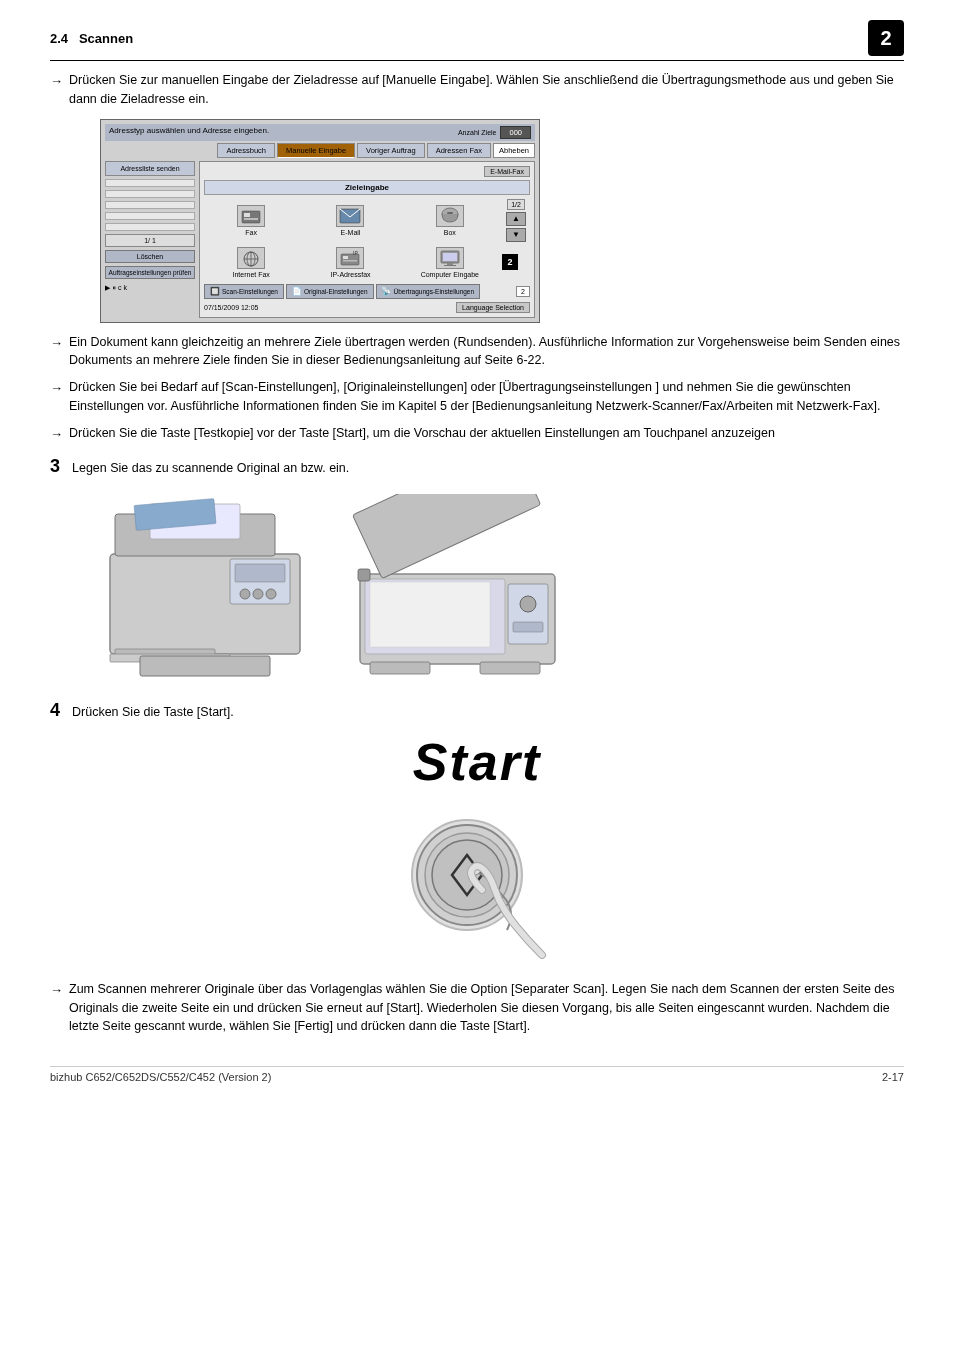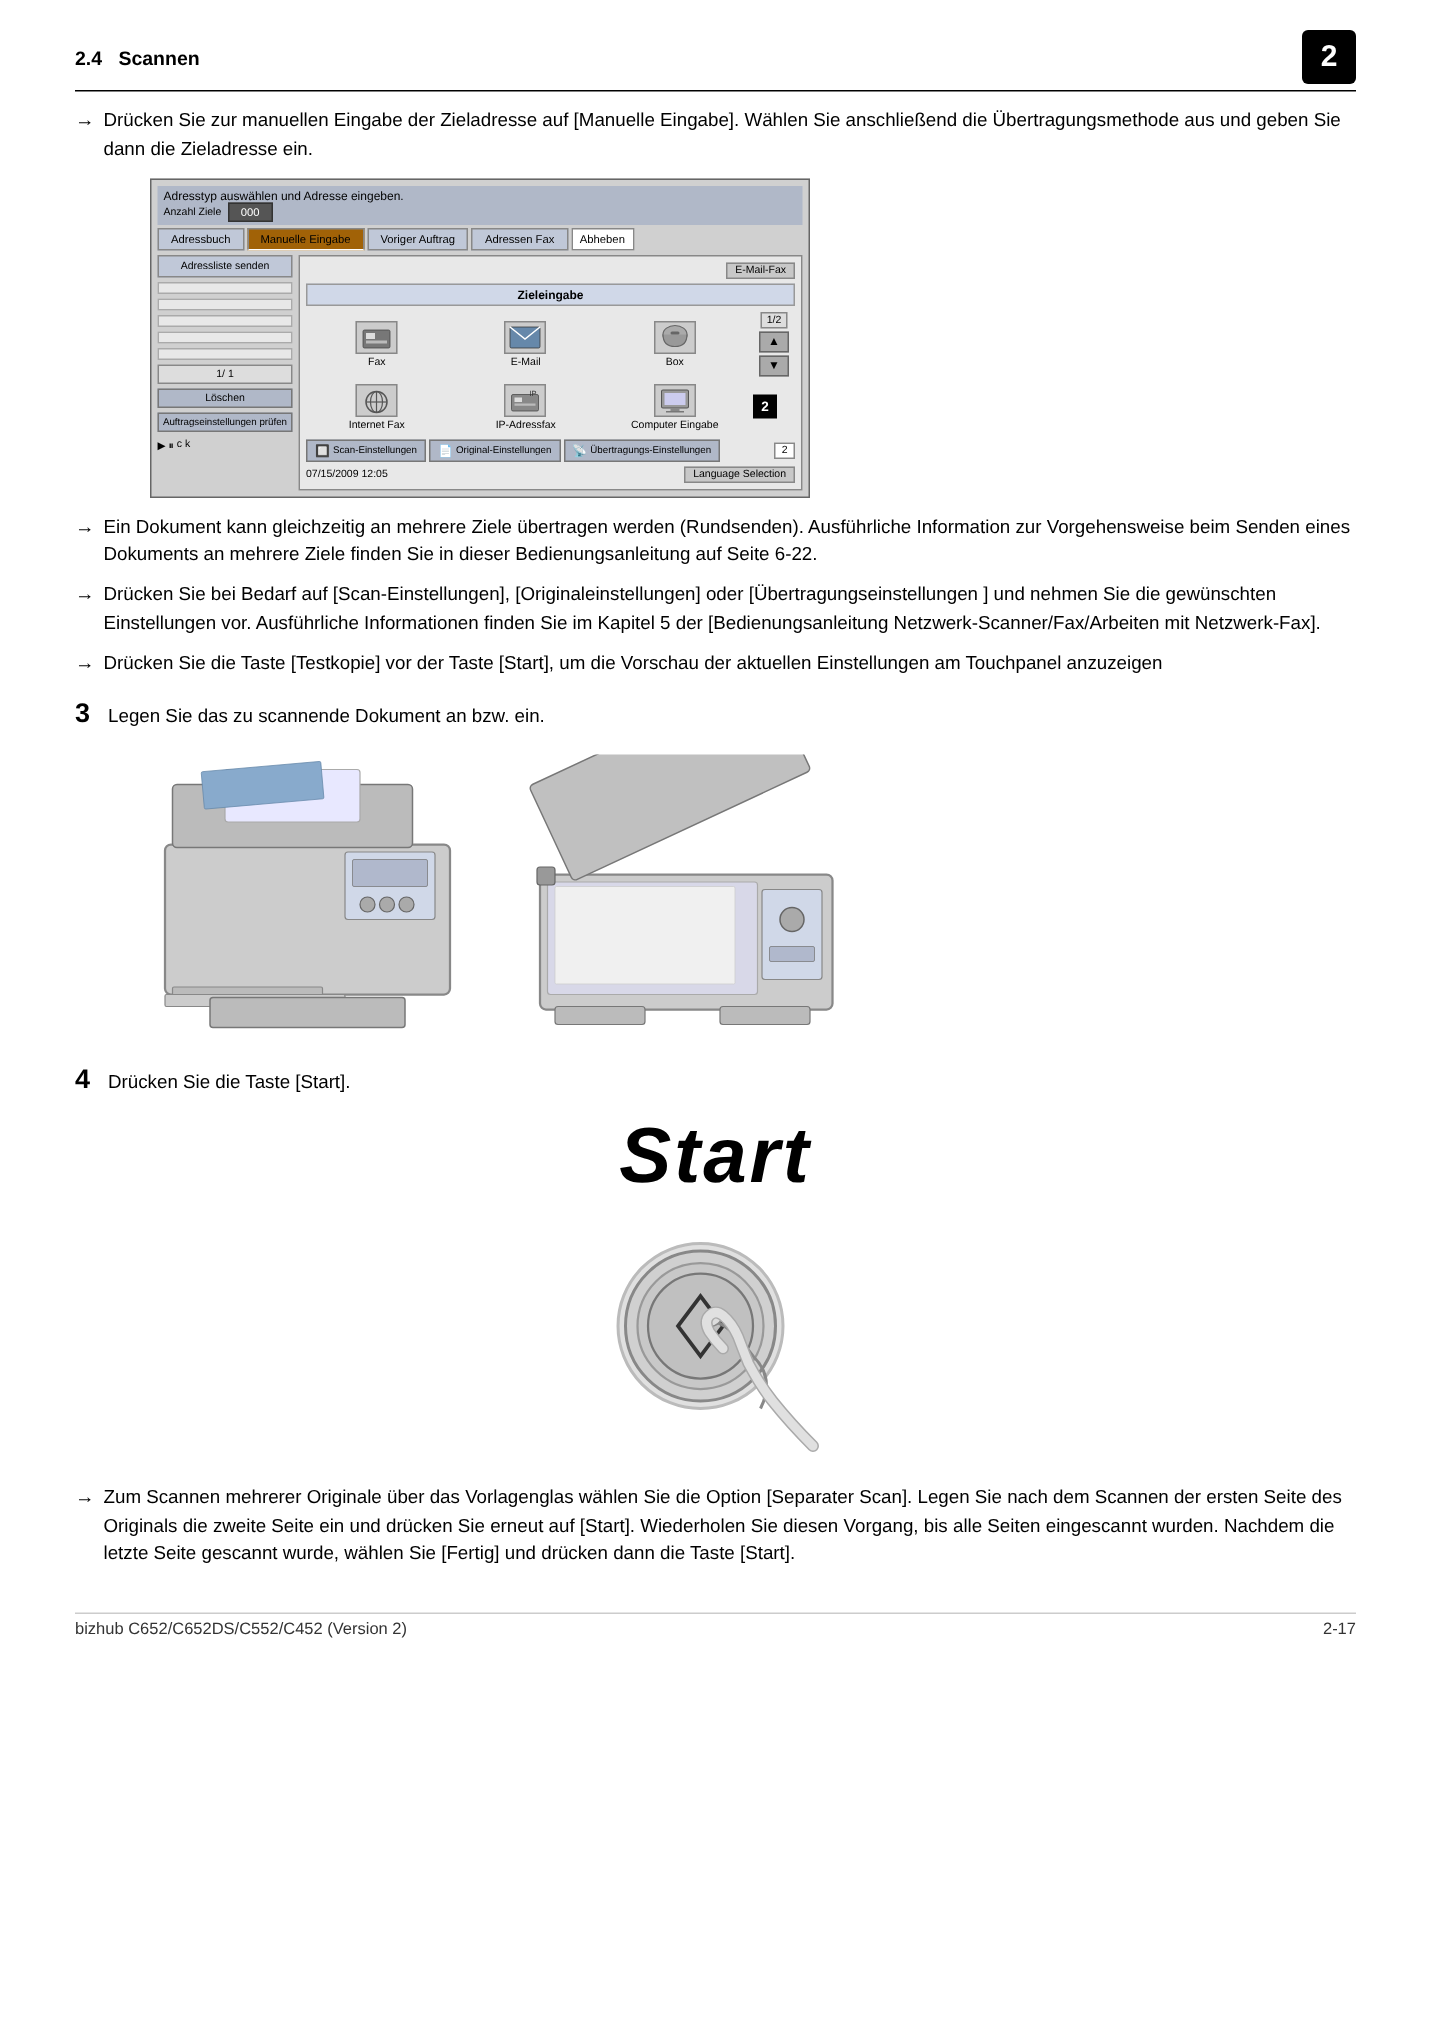--- a/index.html
+++ b/index.html
@@ -62,21 +62,20 @@
       padding: 4px;
       font-size: 9px;
     }
     .scanner-ui-top-bar {
       display: flex;
       justify-content: space-between;
       background: #b0b8c8;
       padding: 2px 4px;
       margin-bottom: 2px;
       font-size: 8px;
-      flex-direction: column;
     }
     .scanner-ui-top-bar-right {
       display: flex;
       gap: 4px;
       align-items: center;
     }
     .scanner-btn {
       background: #ffffff;
       border: 1px solid #888;
       padding: 1px 5px;
@@ -203,21 +202,21 @@
   <div class="scanner-ui">
 
     <div class="scanner-ui-top-bar">
       <span>Adresstyp auswählen und Adresse eingeben.</span>
       <div class="scanner-ui-top-bar-right">
         <span style="font-size:7px;">Anzahl Ziele</span>
         <span class="scanner-btn-dark">000</span>
       </div>
     </div>
 
-    <div style="display:flex; gap:2px; margin-bottom:3px;">
+    <div style="display:flex; gap:2px; margin-bottom:3px;justify-content:flex-end;">
       <div class="scanner-tab">Adressbuch</div>
       <div class="scanner-tab active">Manuelle Eingabe</div>
       <div class="scanner-tab">Voriger Auftrag</div>
       <div class="scanner-tab">Adressen Fax</div>
       <button class="scanner-btn">Abheben</button>
     </div>
 
     <div style="display:flex; gap:4px;">
 
       <div style="width:90px; display:flex; flex-direction:column; gap:3px;">
@@ -362,21 +361,21 @@
   <span class="bullet-text">Drücken Sie bei Bedarf auf [Scan-Einstellungen], [Originaleinstellungen] oder [Übertragungseinstellungen ] und nehmen Sie die gewünschten Einstellungen vor. Ausführliche Informationen finden Sie im Kapitel 5 der [Bedienungsanleitung Netzwerk-Scanner/Fax/Arbeiten mit Netzwerk-Fax].</span>
 </div>
 
 <div class="bullet-item">
   <span class="bullet-arrow">→</span>
   <span class="bullet-text">Drücken Sie die Taste [Testkopie] vor der Taste [Start], um die Vorschau der aktuellen Einstellungen am Touchpanel anzuzeigen</span>
 </div>
 
 <div class="step-row">
   <span class="step-number">3</span>
-  <span class="bullet-text" style="margin-top:3px;">Legen Sie das zu scannende Dokument an bzw. ein.</span>
+  <span class="bullet-text" style="margin-top:3px;">Legen Sie das zu scannende Original an bzw. ein.</span>
 </div>
 
 <div class="device-images">
 
   <svg width="230" height="190" viewBox="0 0 230 190">
 
     <rect x="20" y="60" width="190" height="100" rx="4" fill="#ccc" stroke="#888" stroke-width="1.5"></rect>
 
     <rect x="25" y="20" width="160" height="42" rx="3" fill="#bbb" stroke="#777" stroke-width="1"></rect>
 

